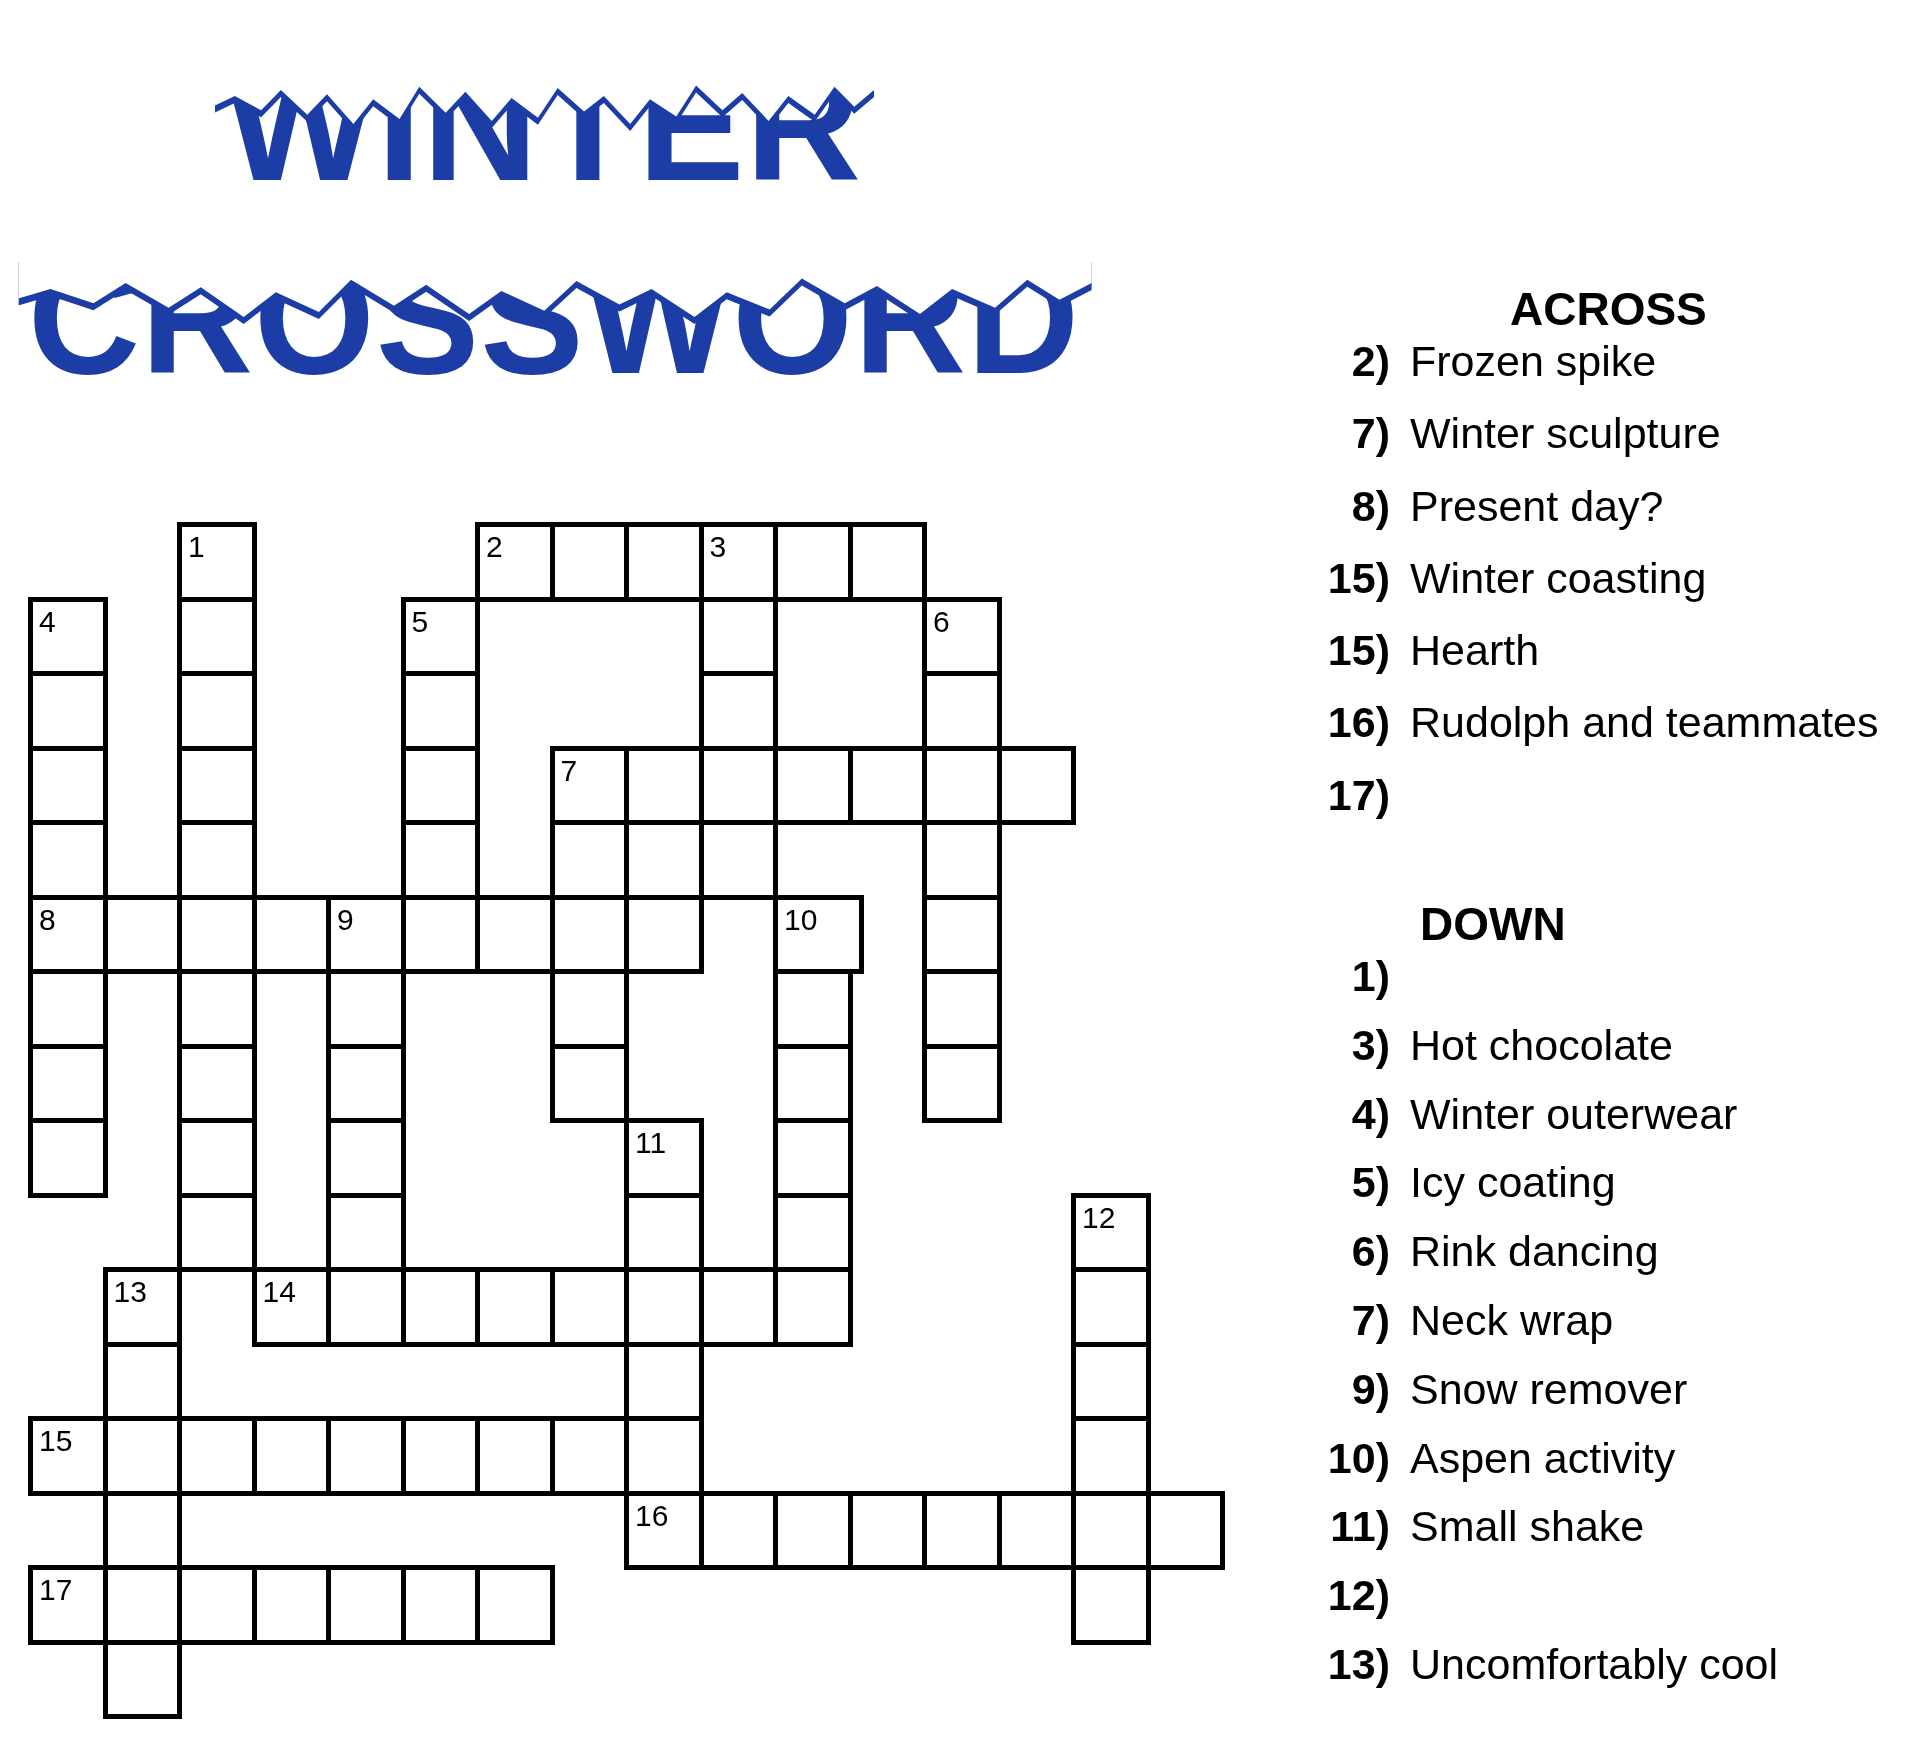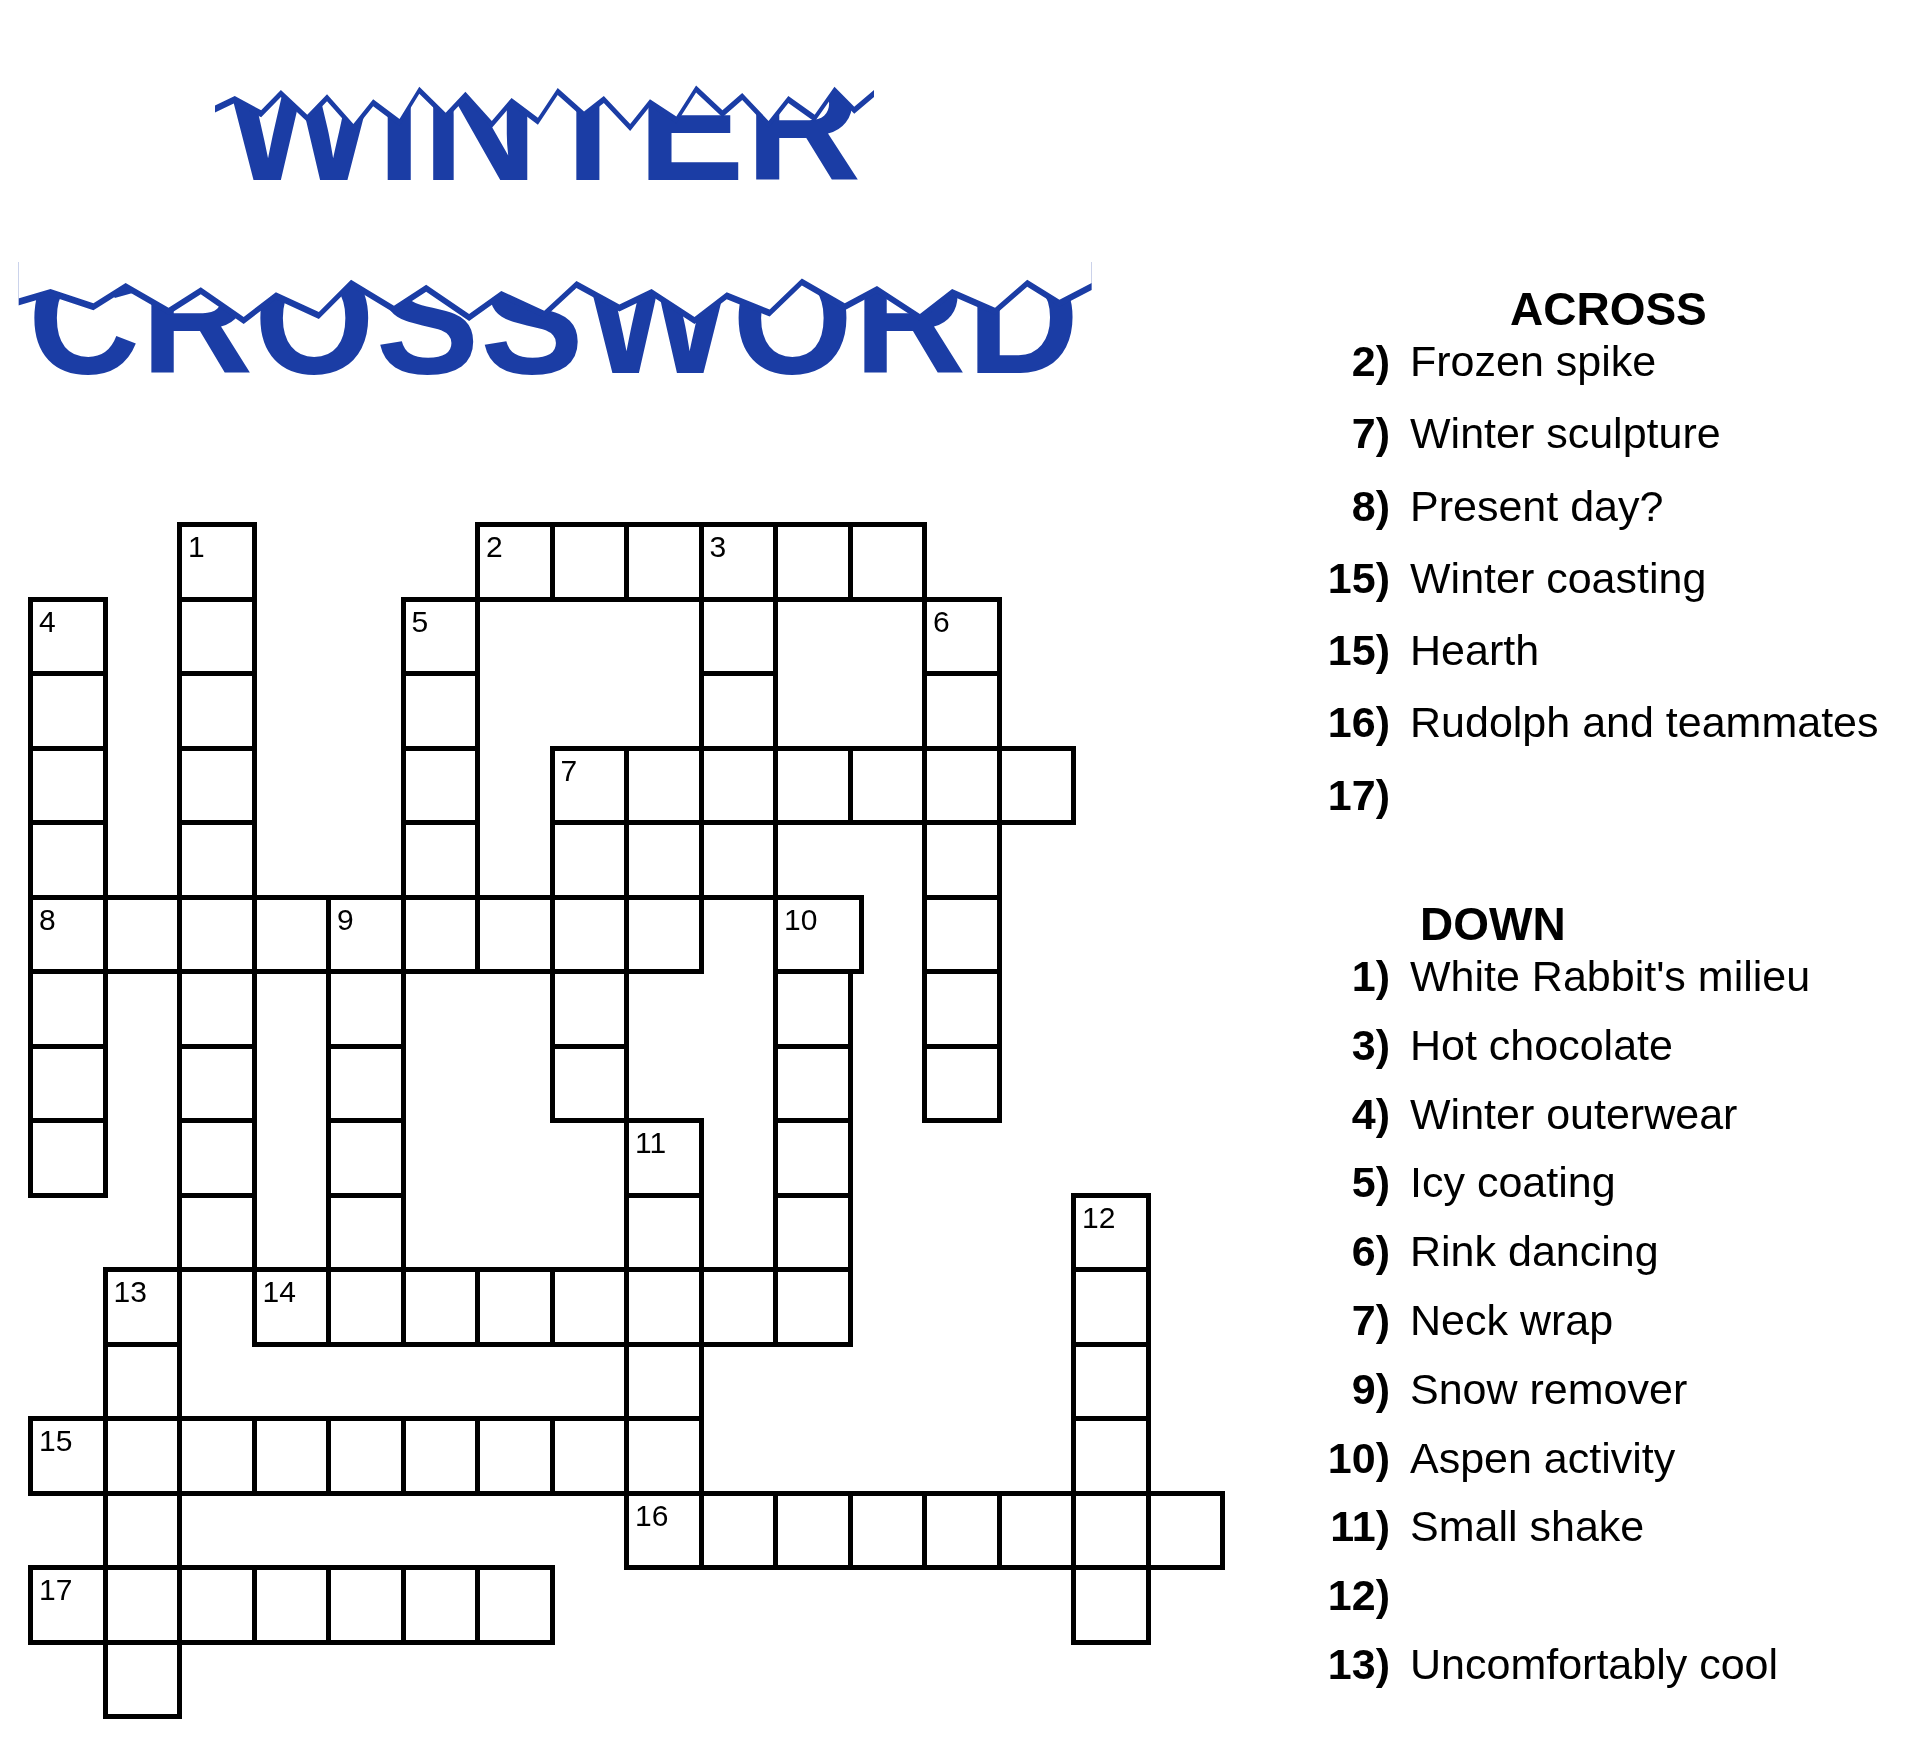--- a/index.html
+++ b/index.html
@@ -261,21 +261,20 @@
         <span class="clue-num">17)</span>
       </div>
     </div>
 </div>
 
 <div class="clue-section" id="down-section">
   <div class="clue-heading" id="down-heading">DOWN</div>
   <div class="clue-list" id="down-list">
       <div class="clue-row">
         <span class="clue-num">1)</span>
-        <span class="clue-text">White Rabbit's milieu</span>
       </div>
       <div class="clue-row">
         <span class="clue-num">3)</span>
         <span class="clue-text">Hot chocolate</span>
       </div>
       <div class="clue-row">
         <span class="clue-num">4)</span>
         <span class="clue-text">Winter outerwear</span>
       </div>
       <div class="clue-row">

